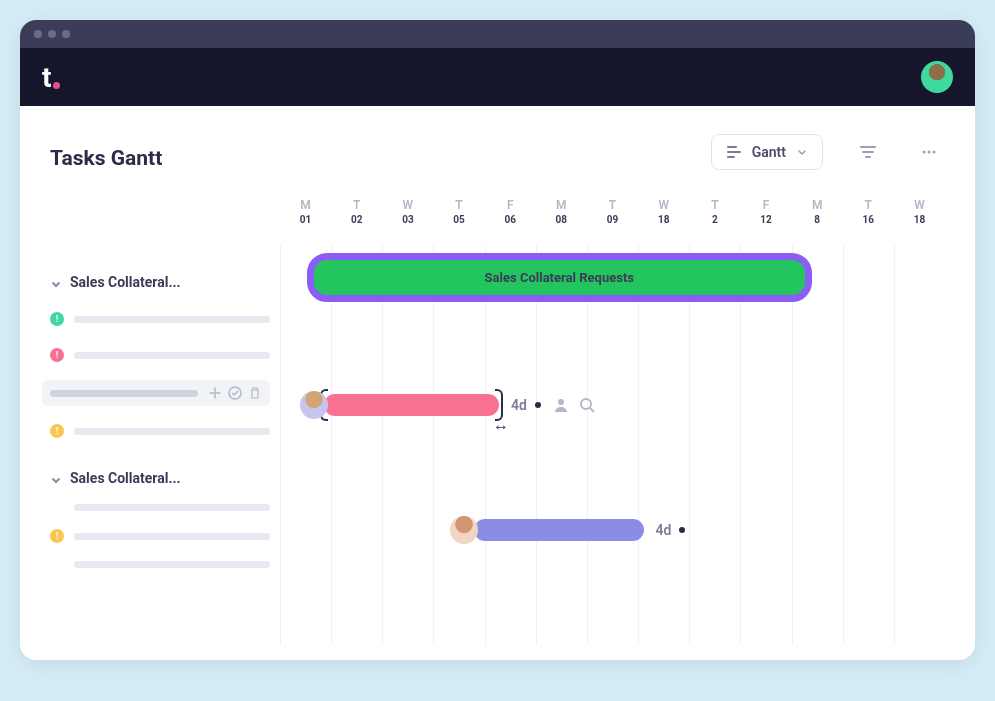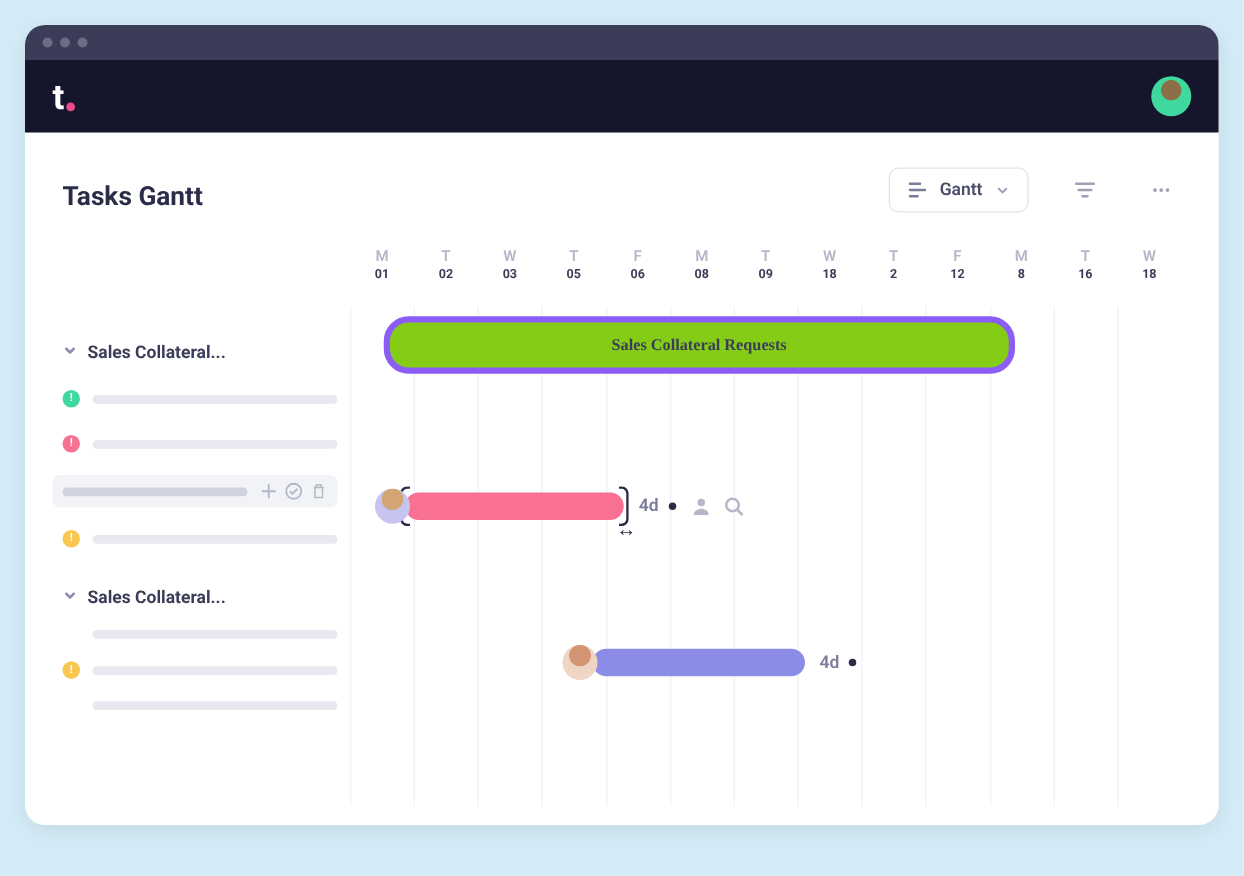--- a/index.html
+++ b/index.html
@@ -107,21 +107,21 @@
   display: flex;
   height: calc(100% - 70px);
 }
 .sidebar {
   width: 220px;
   padding-top: 76px;
   flex-shrink: 0;
 }
 .group-header {
   display: flex;
-  align-items: flex-start;
+  align-items: flex-end;
   gap: 8px;
   font-size: 14px;
   font-weight: 700;
   color: #3a3c58;
   margin-bottom: 18px;
   cursor: pointer;
 }
 .chevron {
   color: #8a8cb0;
 }
@@ -211,29 +211,28 @@
   right: 0;
   bottom: 0;
   display: flex;
 }
 .grid-line {
   flex: 1;
   border-left: 1px solid #f0f1f6;
 }
 .group-bar {
   position: absolute;
-  border: 5px solid #8b5cf6;
+  border: 7px solid #8b5cf6;
   border-radius: 20px;
   padding: 10px 20px;
   font-size: 13px;
   font-weight: 700;
   color: #3a3c58;
-  background: #84cc16;
+  background: #22c55e;
   text-align: center;
-  font-family: Liberation Serif, serif;
 }
 .gantt-row {
   position: absolute;
   display: flex;
   align-items: center;
   height: 30px;
 }
 .gantt-avatar {
   width: 28px;
   height: 28px;

